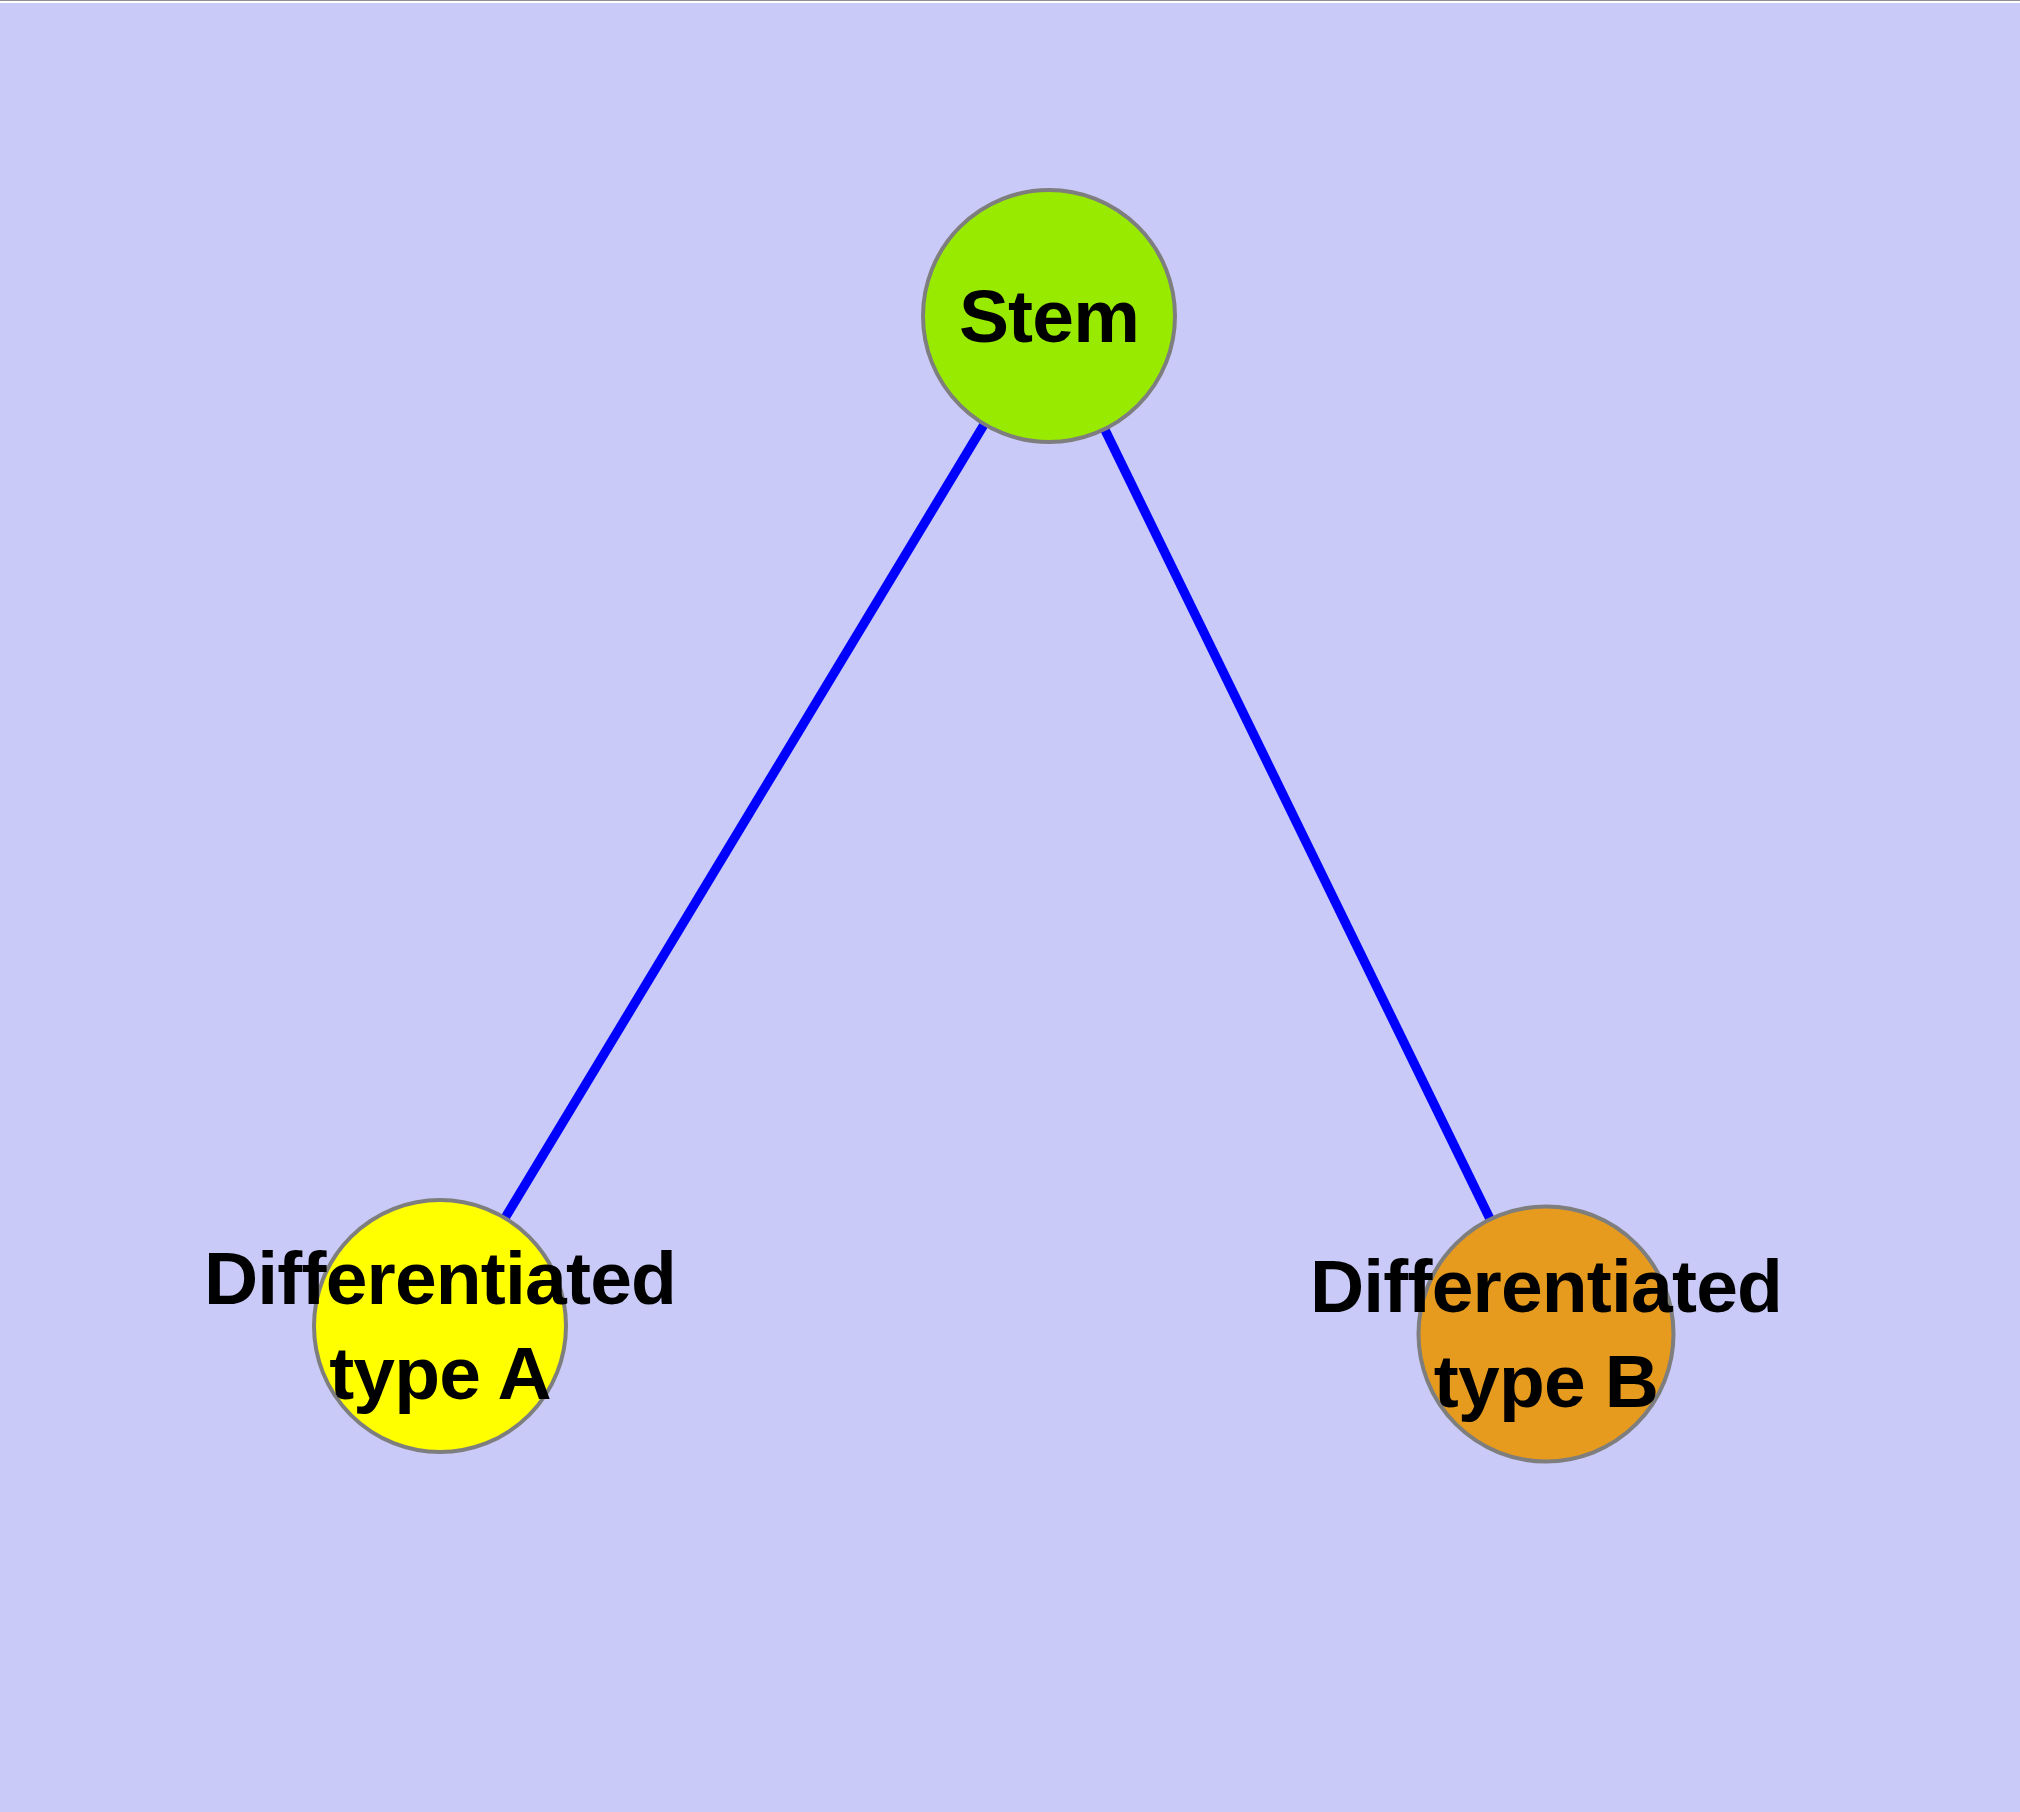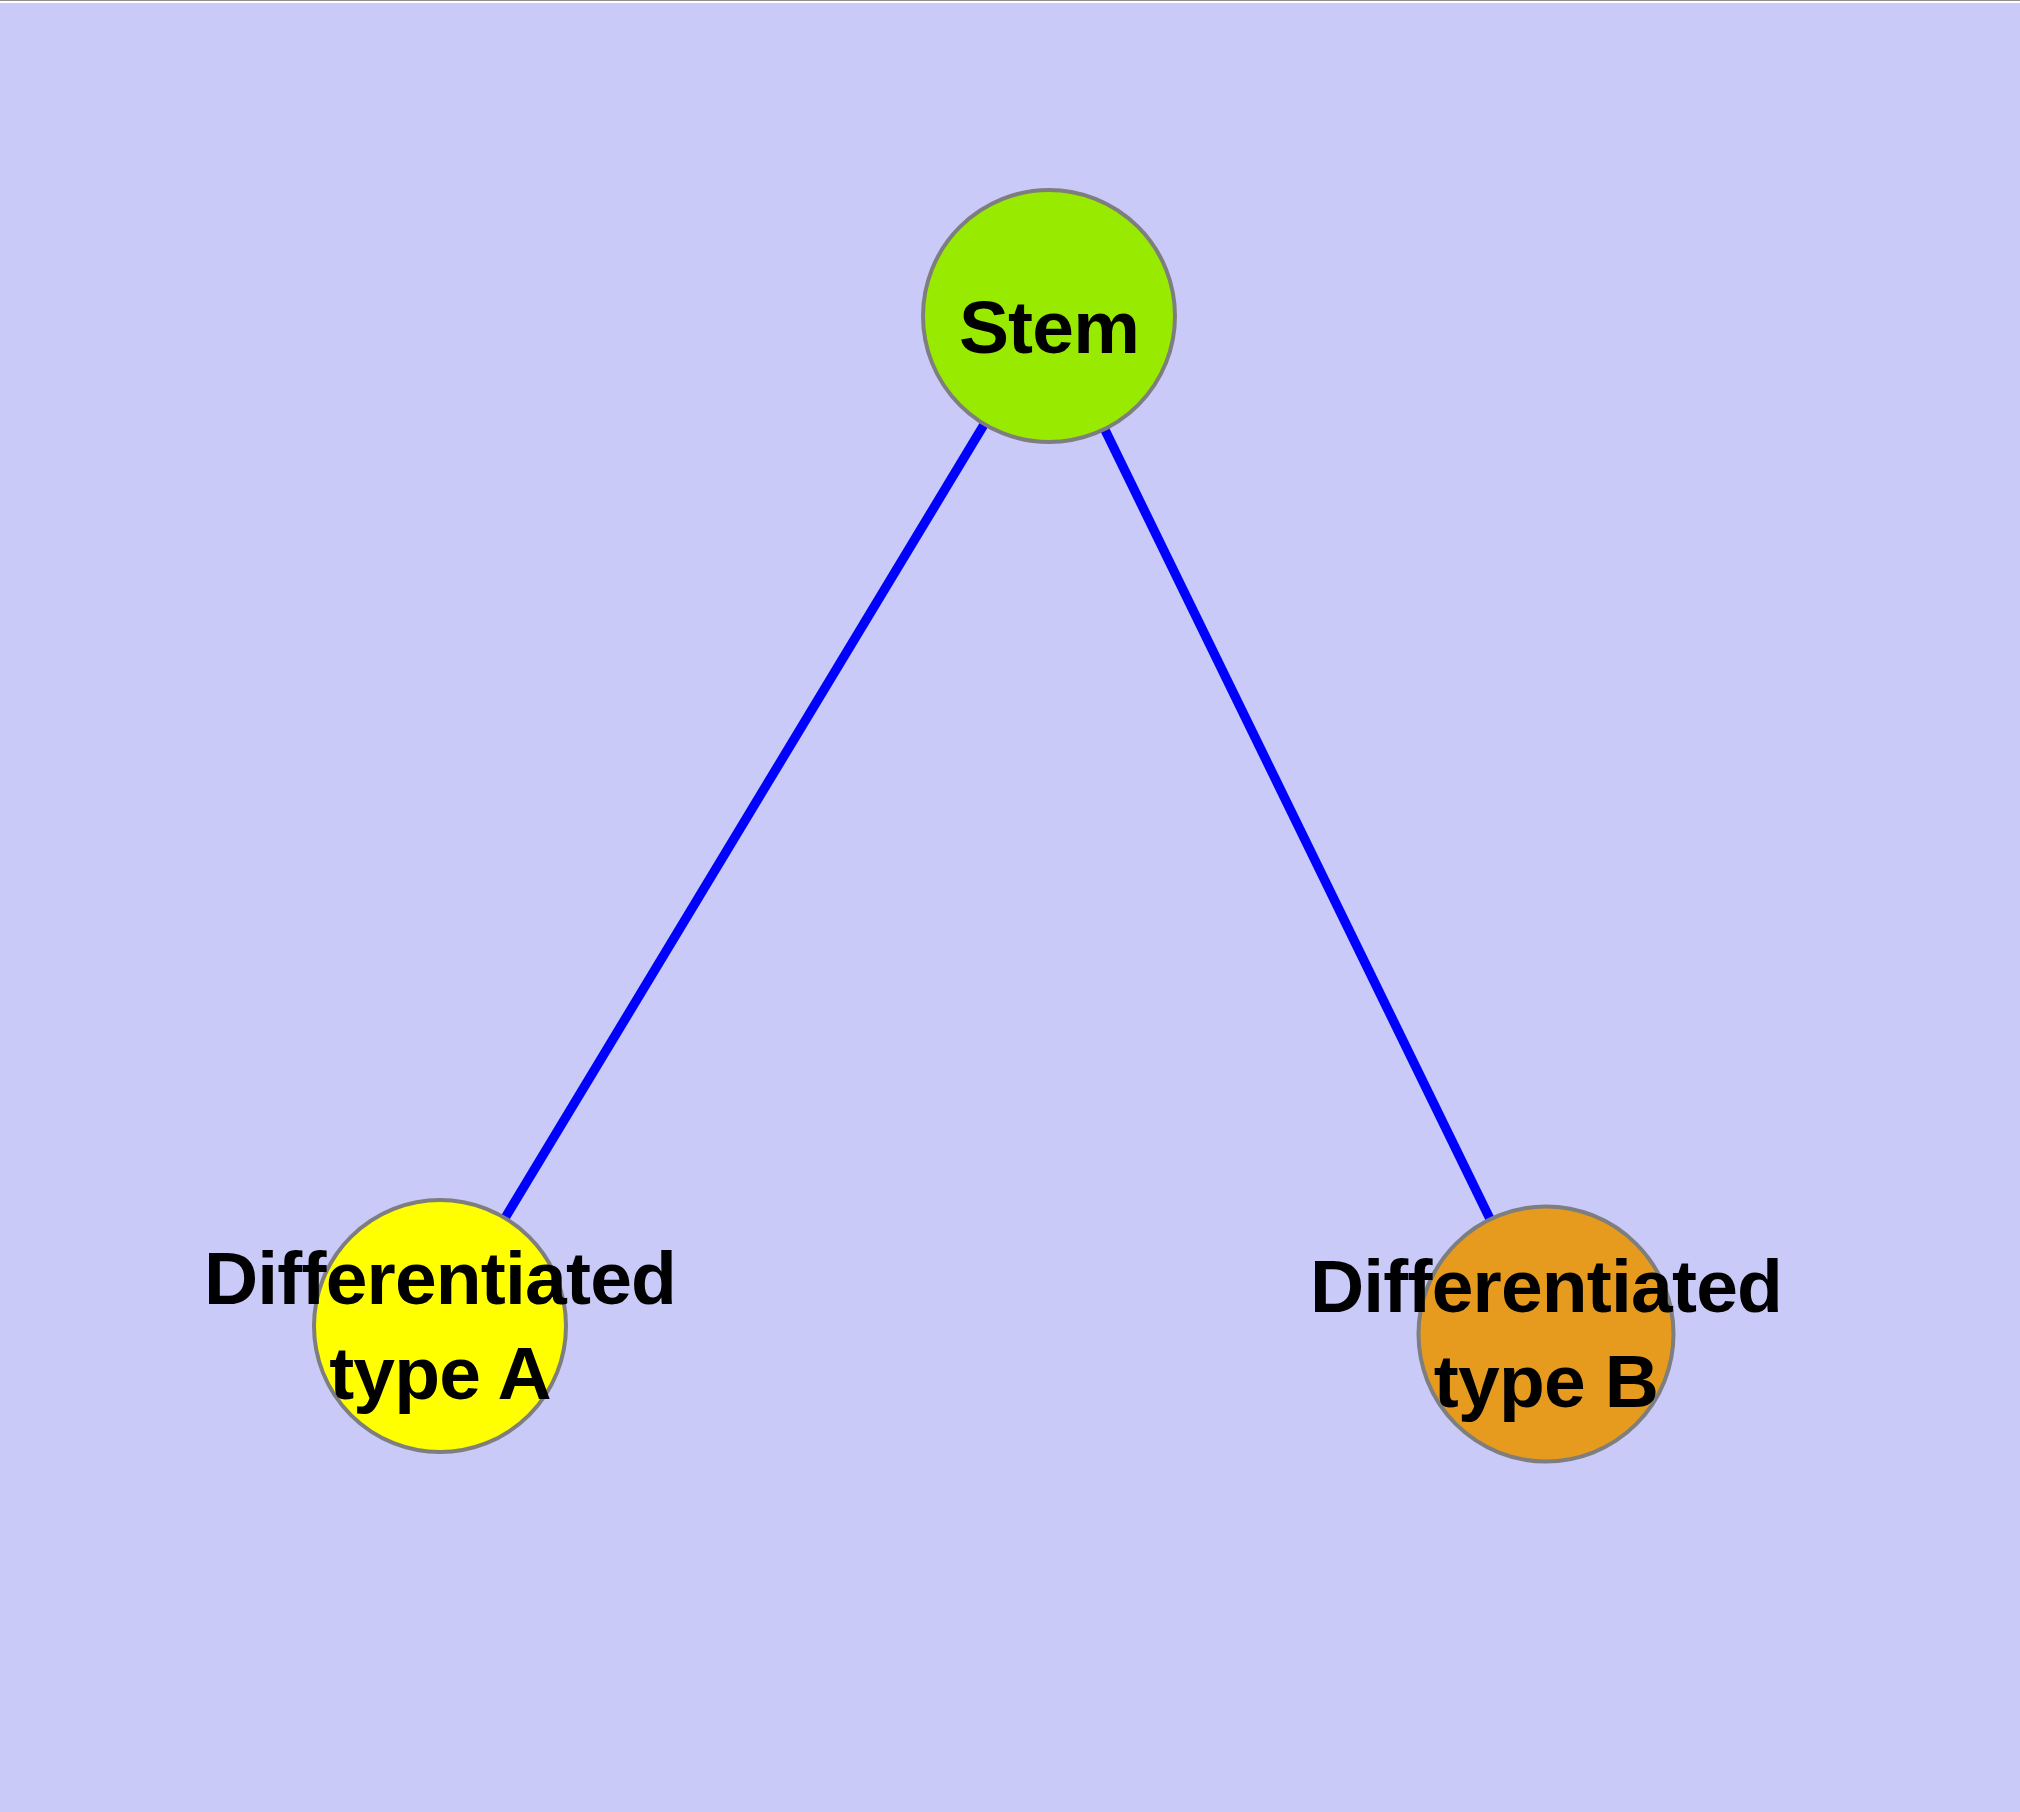--- a/index.html
+++ b/index.html
@@ -63,19 +63,19 @@
 
   <svg class="edges-layer" width="2021" height="1812" viewBox="0 0 2384 2138">
     <line id="edge-0" x1="1238" y1="373" x2="519" y2="1564" stroke="#0000FF" stroke-width="11"></line>
     <line id="edge-1" x1="1238" y1="373" x2="1824" y2="1574" stroke="#0000FF" stroke-width="11"></line>
   </svg>
 
   <div class="node" id="node-0" style="left: 1049px; top: 316px; width: 256px; height: 256px; background: rgb(152, 234, 0); border: 4.2px solid rgb(126, 126, 126);"></div>
   <div class="node" id="node-1" style="left: 440px; top: 1326px; width: 256px; height: 256px; background: rgb(255, 255, 0); border: 4.2px solid rgb(126, 126, 126);"></div>
   <div class="node" id="node-2" style="left: 1546px; top: 1334px; width: 259px; height: 259px; background: rgb(230, 155, 30); border: 4.2px solid rgb(126, 126, 126);"></div>
 
-  <div class="node-label" id="label-0" style="left: 1049px; top: 316px; color: rgb(0, 0, 0); margin-top: 11px;">Stem</div>
+  <div class="node-label" id="label-0" style="left: 1049px; top: 316px; color: rgb(0, 0, 0);">Stem</div>
   <div class="node-label" id="label-1" style="left: 440px; top: 1326px; color: rgb(0, 0, 0);">Differentiated
 type A</div>
   <div class="node-label" id="label-2" style="left: 1546px; top: 1334px; color: rgb(0, 0, 0);">Differentiated
 type B</div>
 </div>
 
 
 </body></html>

